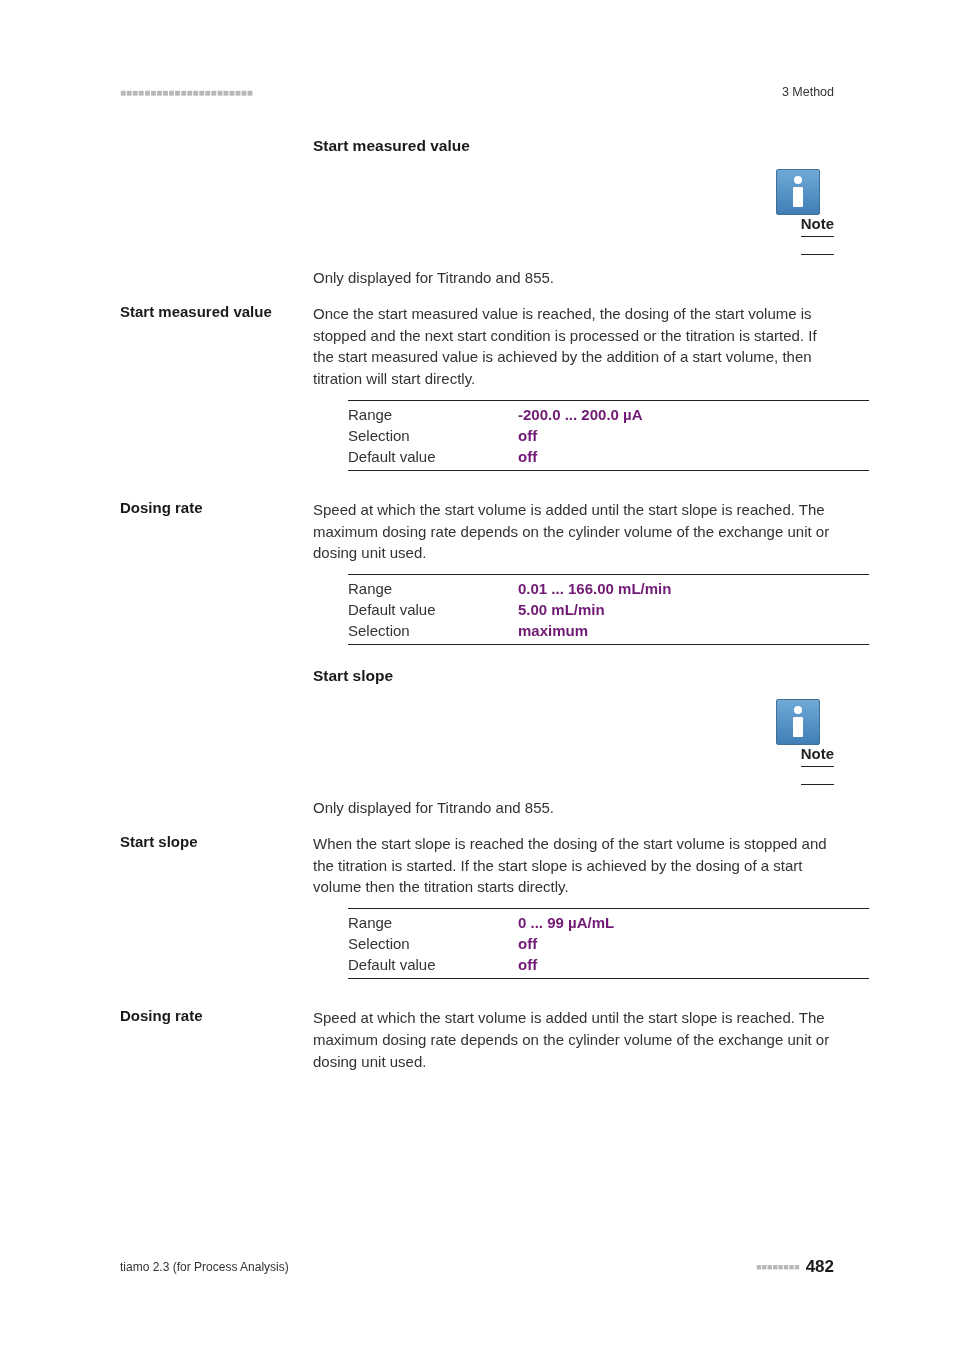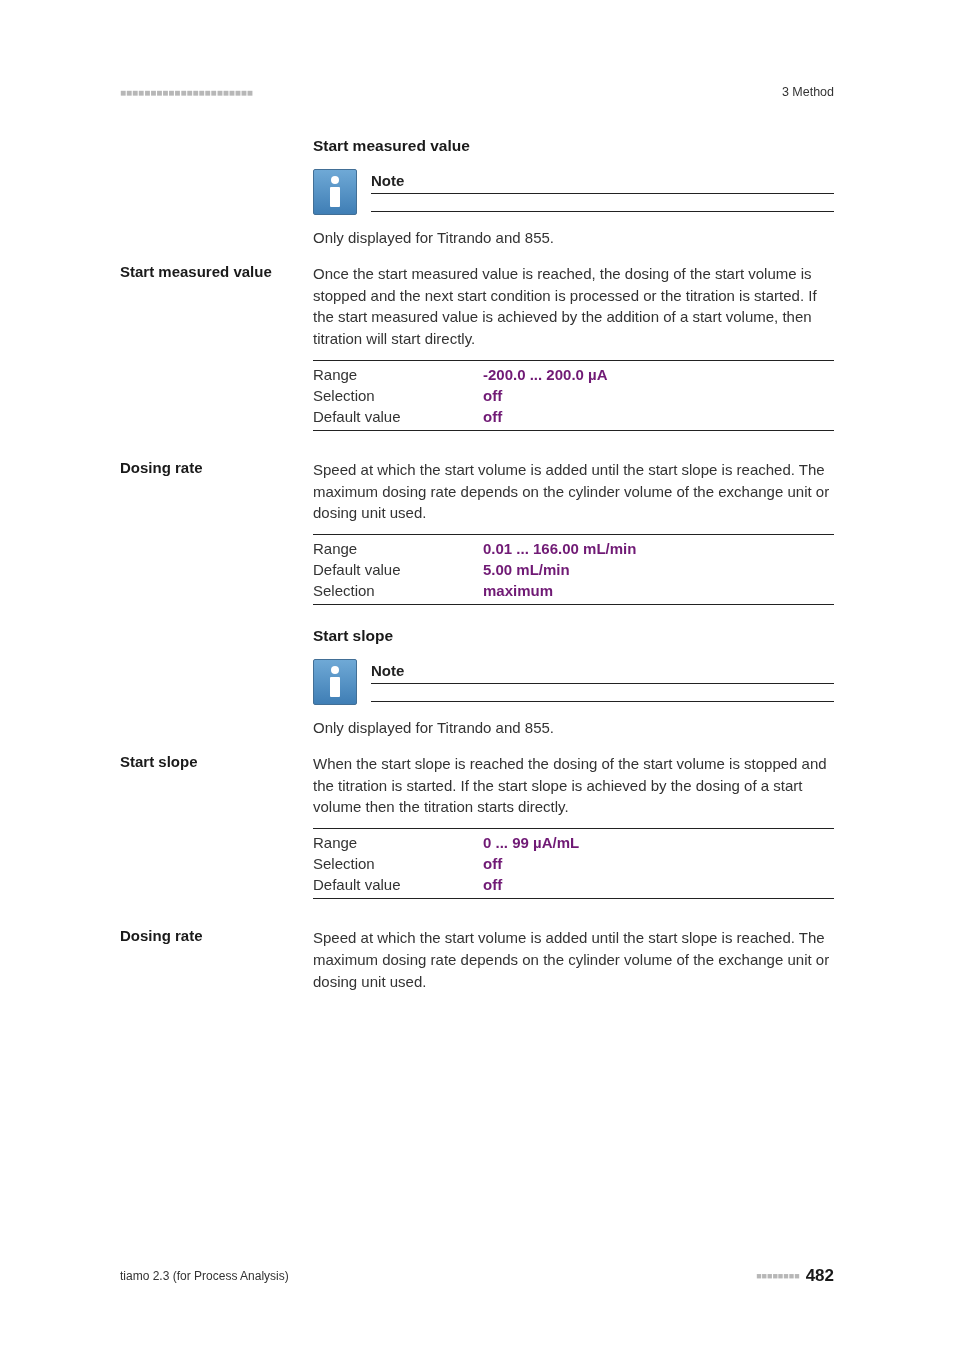--- a/index.html
+++ b/index.html
@@ -7,38 +7,38 @@
   .page { position: relative; width: 954px; height: 1350px; padding: 85px 120px 0 120px; }
   .header { display: flex; justify-content: space-between; align-items: center; margin-bottom: 38px; }
   .ticks { letter-spacing: 0px; color: #b7b7b7; font-size: 10px; font-weight: bold; }
   .section-num { font-size: 12.5px; color: #333; }
   .content { display: flex; gap: 13px; }
   .left-col { width: 180px; flex-shrink: 0; }
   .right-col { flex: 1; }
   .block { margin-bottom: 22px; }
   .h-subsection { font-weight: 700; font-size: 15.5px; color: #1a1a1a; margin-bottom: 14px; }
   .note-box { margin-bottom: 8px; }
-  .note-header { display: flex; align-items: center; }
+  .note-header { display: flex; align-items: flex-end; flex-direction: column; }
   .note-icon { width: 44px; height: 46px; background: linear-gradient(#6fa9d6, #3f7eb5); border: 1px solid #426f96; border-radius: 2px; display: flex; align-items: center; justify-content: center; margin-right: 14px; }
   .note-icon-inner { width: 14px; height: 32px; position: relative; }
   .note-icon-inner::before { content: ""; position: absolute; top: 0; left: 3px; width: 8px; height: 8px; background: #fff; border-radius: 50%; }
   .note-icon-inner::after { content: ""; position: absolute; top: 11px; left: 2px; width: 10px; height: 20px; background: #fff; border-radius: 1px; }
   .note-title-wrap { flex: 1; }
   .note-title { font-weight: 700; font-size: 15px; padding-bottom: 4px; border-bottom: 1.2px solid #222; }
   .note-underspace { height: 18px; border-bottom: 1.2px solid #222; }
   .note-text { font-size: 15px; margin-top: 12px; color: #333; line-height: 1.45; }
   .param-label { font-weight: 700; font-size: 15px; color: #1a1a1a; text-align: left; }
   .param-desc { font-size: 15px; line-height: 1.45; color: #333; margin-bottom: 10px; }
-  .spec-table { width: 100%; border-top: 1.2px solid #222; border-bottom: 1.2px solid #222; }
+  .spec-table { width: 100%; border-top: 1.2px solid #222; border-bottom: 1.2px solid #222; margin-left: 35px; }
   .spec-row { display: flex; font-size: 15px; line-height: 1.4; padding: 0px 0; }
   .spec-row:first-child { padding-top: 3px; }
   .spec-row:last-child { padding-bottom: 3px; }
   .spec-key { width: 170px; color: #333; }
   .spec-val { font-weight: 700; color: #701a75; }
-  .footer { position: absolute; bottom: 64px; left: 120px; right: 120px; display: flex; justify-content: space-between; align-items: center; }
+  .footer { position: absolute; bottom: 73px; left: 120px; right: 120px; display: flex; justify-content: space-between; align-items: center; }
   .footer-left { font-size: 12px; color: #333; }
   .footer-right { display: flex; align-items: center; gap: 6px; }
   .footer-right .ticks { font-size: 9px; }
   .page-num { font-weight: 700; font-size: 17px; color: #1a1a1a; }
 </style>
 </head>
 <body>
 
 <div class="page">
 

